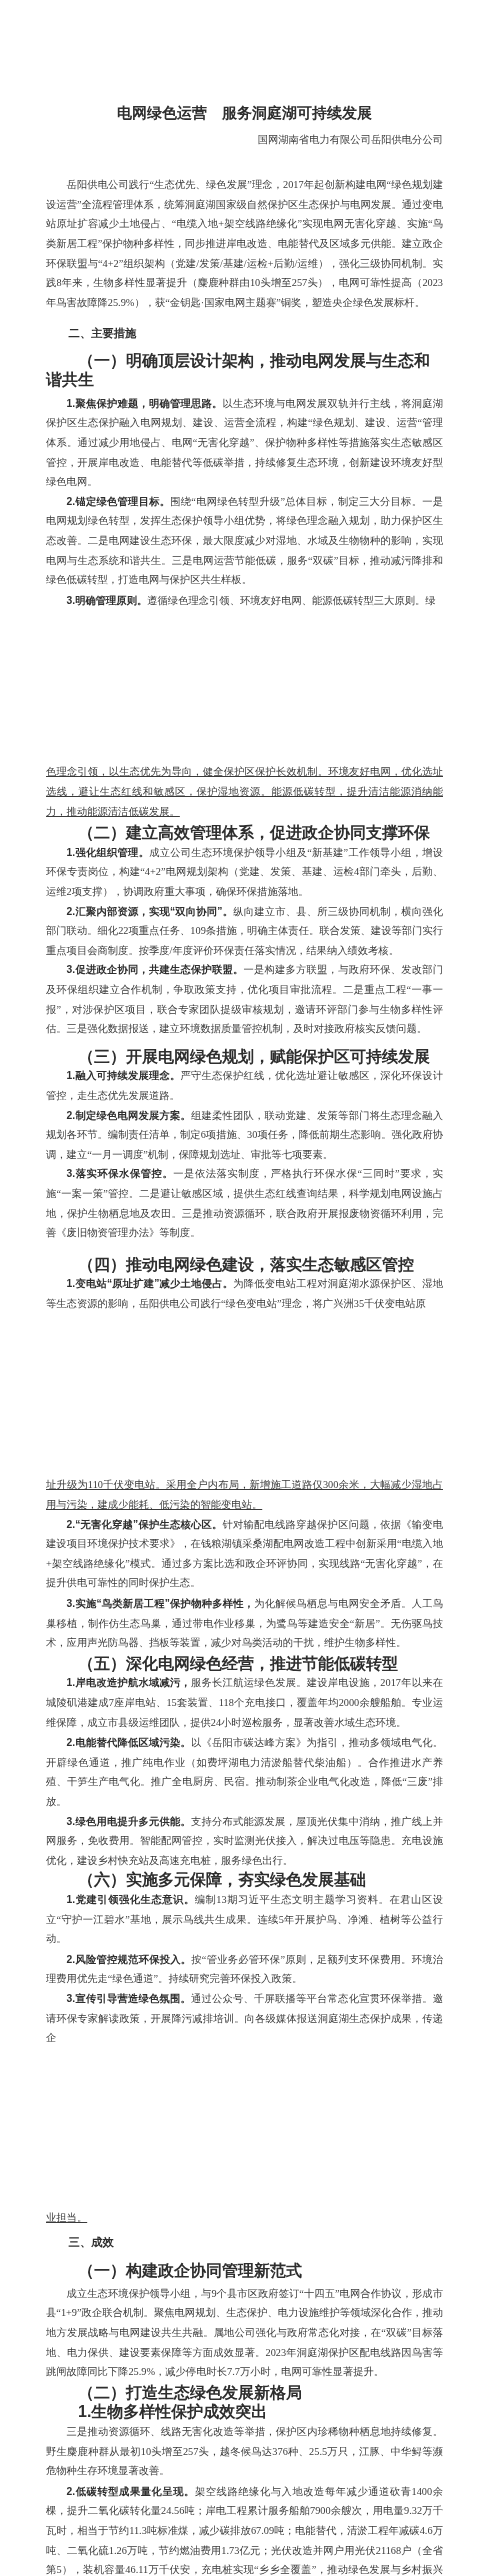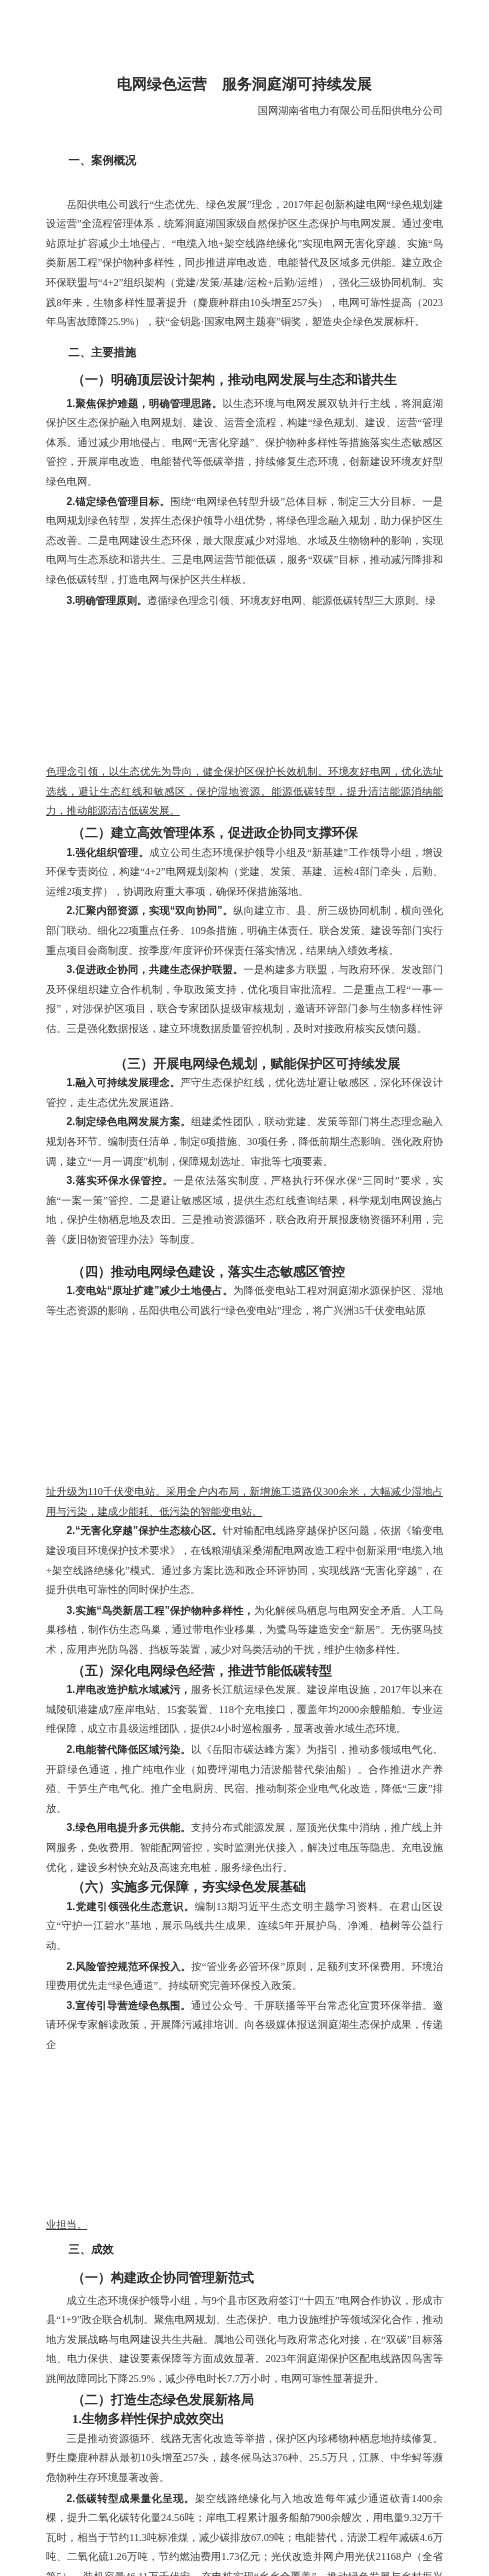--- a/index.html
+++ b/index.html
@@ -1,51 +1,50 @@
 <!DOCTYPE html>
 <html style="font-size:8.2px"><head>
 <meta charset="utf-8">
 <style>
   html,body{margin:0;padding:0;background:#ffffff;}
   body{width:489px;font-family:"Liberation Serif","DejaVu Serif",serif;color:#3a3a3a;}
   .doc{position:relative;width:489px;height:2776px;box-sizing:border-box;
        padding:0 46px;overflow:hidden;background:#ffffff;}
-  .title{padding-top:74px;text-align:center;font-family:"Liberation Sans","DejaVu Sans",sans-serif;
+  .title{padding-top:103px;text-align:center;font-family:"Liberation Sans","DejaVu Sans",sans-serif;
          font-weight:700;font-size:15px;line-height:20.6px;color:#2e2e2e;}
   .subtitle{margin-top:8.2px;text-align:right;font-size:10.3px;line-height:16.5px;color:#3a3a3a;}
   .h1{font-family:"Liberation Sans","DejaVu Sans",sans-serif;font-weight:700;
       font-size:11.3px;line-height:14.4px;color:#2e2e2e;text-indent:2em;}
-  .h2,.h3{font-family:Liberation Serif, serif;font-weight:700;
-      font-size:13px;line-height:19.6px;color:#2e2e2e;text-indent:2em;}
+  .h2,.h3{font-family:Liberation Sans, sans-serif;font-weight:700;
+      font-size:16px;line-height:19.6px;color:#2e2e2e;text-indent:2em;}
   .para{font-size:10.3px;line-height:19.6px;text-align:justify;text-indent:2em;margin:0;}
   .cont{font-size:10.3px;line-height:19.6px;text-align:justify;text-indent:0;margin:0;text-decoration:underline;}
   .para .lead{font-family:"Liberation Sans","DejaVu Sans",sans-serif;font-weight:700;color:#2e2e2e;}
   .gap{width:100%;}
 </style>
 </head>
 <body>
 
 <div class="doc">
   <div class="title">电网绿色运营　服务洞庭湖可持续发展</div>
   <div class="subtitle">国网湖南省电力有限公司岳阳供电分公司</div>
   <div id="doc-body">
-      <div class="h1" style="margin-top: 34px;">一、案例概况</div>
       <div class="para" style="margin-top: 27px;">岳阳供电公司践行“生态优先、绿色发展”理念，2017年起创新构建电网“绿色规划建设运营”全流程管理体系，统筹洞庭湖国家级自然保护区生态保护与电网发展。通过变电站原址扩容减少土地侵占、“电缆入地+架空线路绝缘化”实现电网无害化穿越、实施“鸟类新居工程”保护物种多样性，同步推进岸电改造、电能替代及区域多元供能。建立政企环保联盟与“4+2”组织架构（党建/发策/基建/运检+后勤/运维），强化三级协同机制。实践8年来，生物多样性显著提升（麋鹿种群由10头增至257头），电网可靠性提高（2023年鸟害故障降25.9%），获“金钥匙·国家电网主题赛”铜奖，塑造央企绿色发展标杆。</div>
       <div class="h1" style="margin-top: 13.4px;">二、主要措施</div>
       <div class="h2" style="margin-top: 10.3px;">（一）明确顶层设计架构，推动电网发展与生态和谐共生</div>
       <div class="para" style="margin-top: 4.1px;"><span class="lead">1.聚焦保护难题，明确管理思路。</span><span>以生态环境与电网发展双轨并行主线，将洞庭湖保护区生态保护融入电网规划、建设、运营全流程，构建“绿色规划、建设、运营“管理体系。通过减少用地侵占、电网“无害化穿越”、保护物种多样性等措施落实生态敏感区管控，开展岸电改造、电能替代等低碳举措，持续修复生态环境，创新建设环境友好型绿色电网。</span></div>
       <div class="para"><span class="lead">2.锚定绿色管理目标。</span><span>围绕“电网绿色转型升级”总体目标，制定三大分目标。一是电网规划绿色转型，发挥生态保护领导小组优势，将绿色理念融入规划，助力保护区生态改善。二是电网建设生态环保，最大限度减少对湿地、水域及生物物种的影响，实现电网与生态系统和谐共生。三是电网运营节能低碳，服务“双碳”目标，推动减污降排和绿色低碳转型，打造电网与保护区共生样板。</span></div>
       <div class="para" style="margin-top: 1px;"><span class="lead">3.明确管理原则。</span><span>遵循绿色理念引领、环境友好电网、能源低碳转型三大原则。绿</span></div>
       <div class="gap" style="height: 152px;"></div>
       <div class="cont">色理念引领，以生态优先为导向，健全保护区保护长效机制。环境友好电网，优化选址选线，避让生态红线和敏感区，保护湿地资源。能源低碳转型，提升清洁能源消纳能力，推动能源清洁低碳发展。</div>
       <div class="h2" style="margin-top: 2.1px;">（二）建立高效管理体系，促进政企协同支撑环保</div>
       <div class="para"><span class="lead">1.强化组织管理。</span><span>成立公司生态环境保护领导小组及“新基建”工作领导小组，增设环保专责岗位，构建“4+2”电网规划架构（党建、发策、基建、运检4部门牵头，后勤、运维2项支撑），协调政府重大事项，确保环保措施落地。</span></div>
       <div class="para"><span class="lead">2.汇聚内部资源，实现“双向协同”。</span><span>纵向建立市、县、所三级协同机制，横向强化部门联动。细化22项重点任务、109条措施，明确主体责任。联合发策、建设等部门实行重点项目会商制度。按季度/年度评价环保责任落实情况，结果纳入绩效考核。</span></div>
       <div class="para"><span class="lead">3.促进政企协同，共建生态保护联盟。</span><span>一是构建多方联盟，与政府环保、发改部门及环保组织建立合作机制，争取政策支持，优化项目审批流程。二是重点工程“一事一报”，对涉保护区项目，联合专家团队提级审核规划，邀请环评部门参与生物多样性评估。三是强化数据报送，建立环境数据质量管控机制，及时对接政府核实反馈问题。</span></div>
-      <div class="h2" style="margin-top: 15px; text-align: center;">（三）开展电网绿色规划，赋能保护区可持续发展</div>
+      <div class="h2" style="margin-top: 8px;">（三）开展电网绿色规划，赋能保护区可持续发展</div>
       <div class="para"><span class="lead">1.融入可持续发展理念。</span><span>严守生态保护红线，优化选址避让敏感区，深化环保设计管控，走生态优先发展道路。</span></div>
       <div class="para"><span class="lead">2.制定绿色电网发展方案。</span><span>组建柔性团队，联动党建、发策等部门将生态理念融入规划各环节。编制责任清单，制定6项措施、30项任务，降低前期生态影响。强化政府协调，建立“一月一调度”机制，保障规划选址、审批等七项要素。</span></div>
       <div class="para"><span class="lead">3.落实环保水保管控。</span><span>一是依法落实制度，严格执行环保水保“三同时”要求，实施“一案一策”管控。二是避让敏感区域，提供生态红线查询结果，科学规划电网设施占地，保护生物栖息地及农田。三是推动资源循环，联合政府开展报废物资循环利用，完善《废旧物资管理办法》等制度。</span></div>
       <div class="h2" style="margin-top: 12px;">（四）推动电网绿色建设，落实生态敏感区管控</div>
       <div class="para"><span class="lead">1.变电站“原址扩建”减少土地侵占。</span><span>为降低变电站工程对洞庭湖水源保护区、湿地等生态资源的影响，岳阳供电公司践行“绿色变电站”理念，将广兴洲35千伏变电站原</span></div>
       <div class="gap" style="height: 162px;"></div>
       <div class="cont">址升级为110千伏变电站。采用全户内布局，新增施工道路仅300余米，大幅减少湿地占用与污染，建成少能耗、低污染的智能变电站。</div>
       <div class="para"><span class="lead">2.“无害化穿越”保护生态核心区。</span><span>针对输配电线路穿越保护区问题，依据《输变电建设项目环境保护技术要求》，在钱粮湖镇采桑湖配电网改造工程中创新采用“电缆入地+架空线路绝缘化”模式。通过多方案比选和政企环评协同，实现线路“无害化穿越”，在提升供电可靠性的同时保护生态。</span></div>
       <div class="para" style="margin-top: 1px;"><span class="lead">3.实施“鸟类新居工程”保护物种多样性，</span><span>为化解候鸟栖息与电网安全矛盾。人工鸟巢移植，制作仿生态鸟巢，通过带电作业移巢，为鹭鸟等建造安全“新居”。无伤驱鸟技术，应用声光防鸟器、挡板等装置，减少对鸟类活动的干扰，维护生物多样性。</span></div>
       <div class="h2" style="margin-top: 1px;">（五）深化电网绿色经营，推进节能低碳转型</div>

